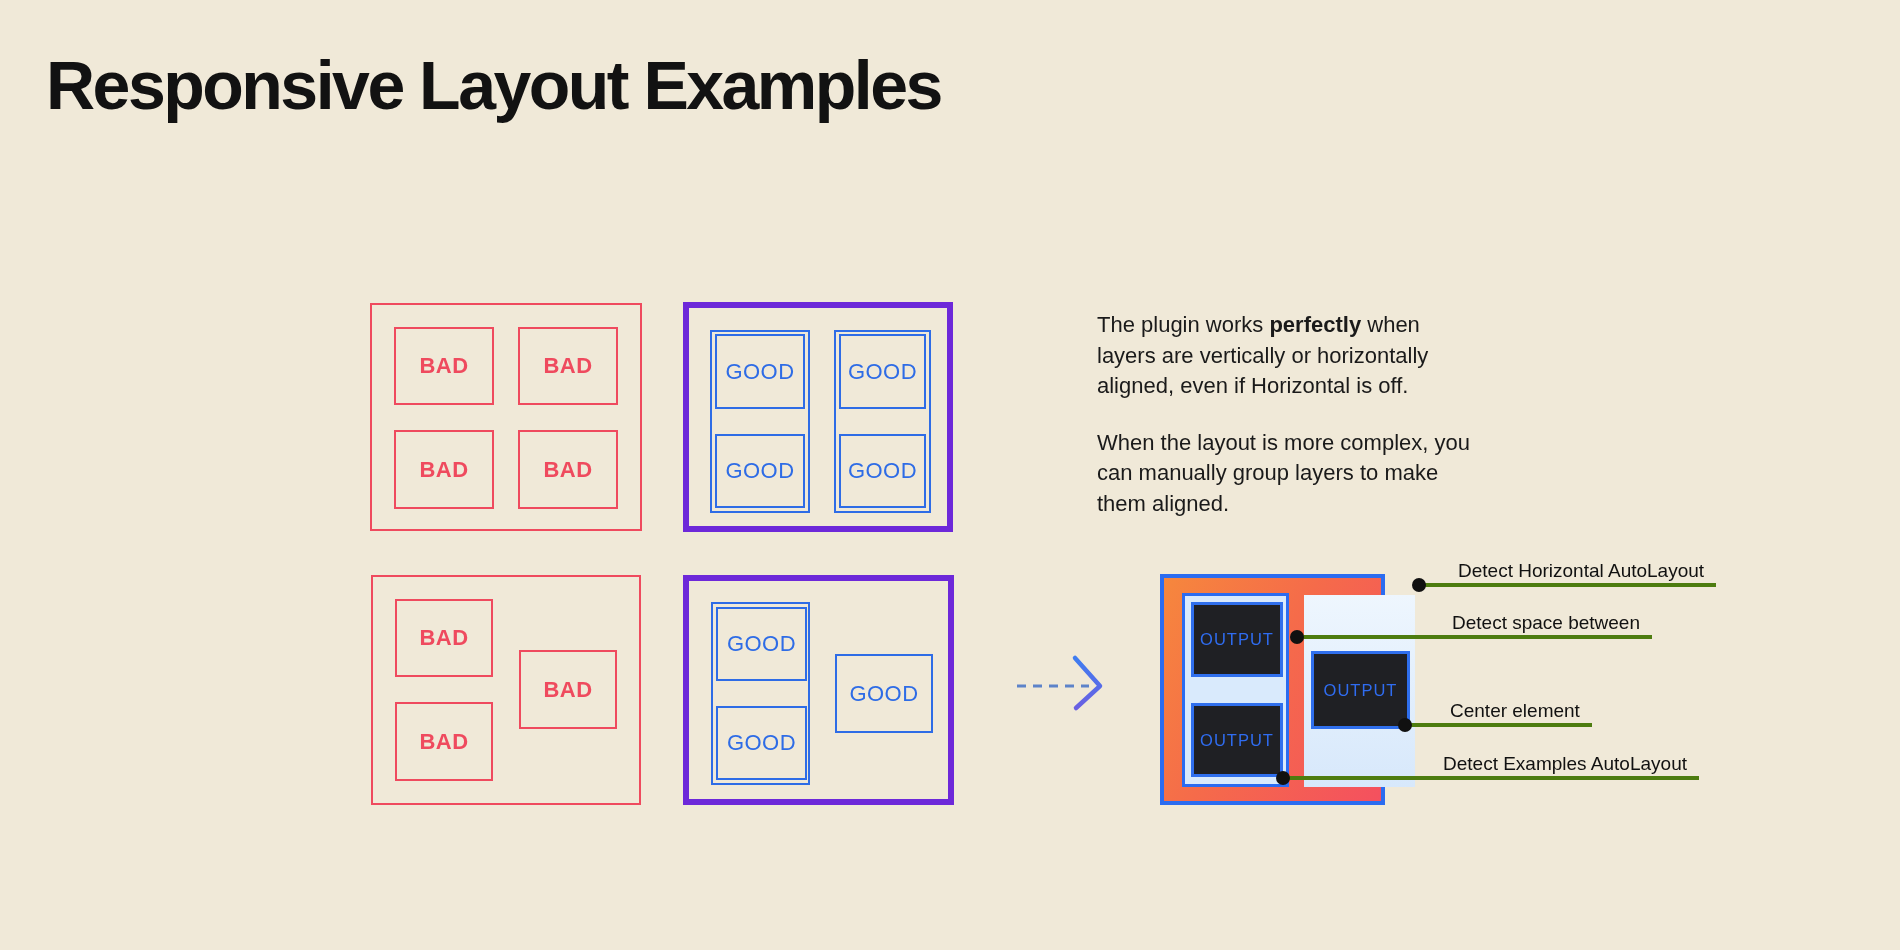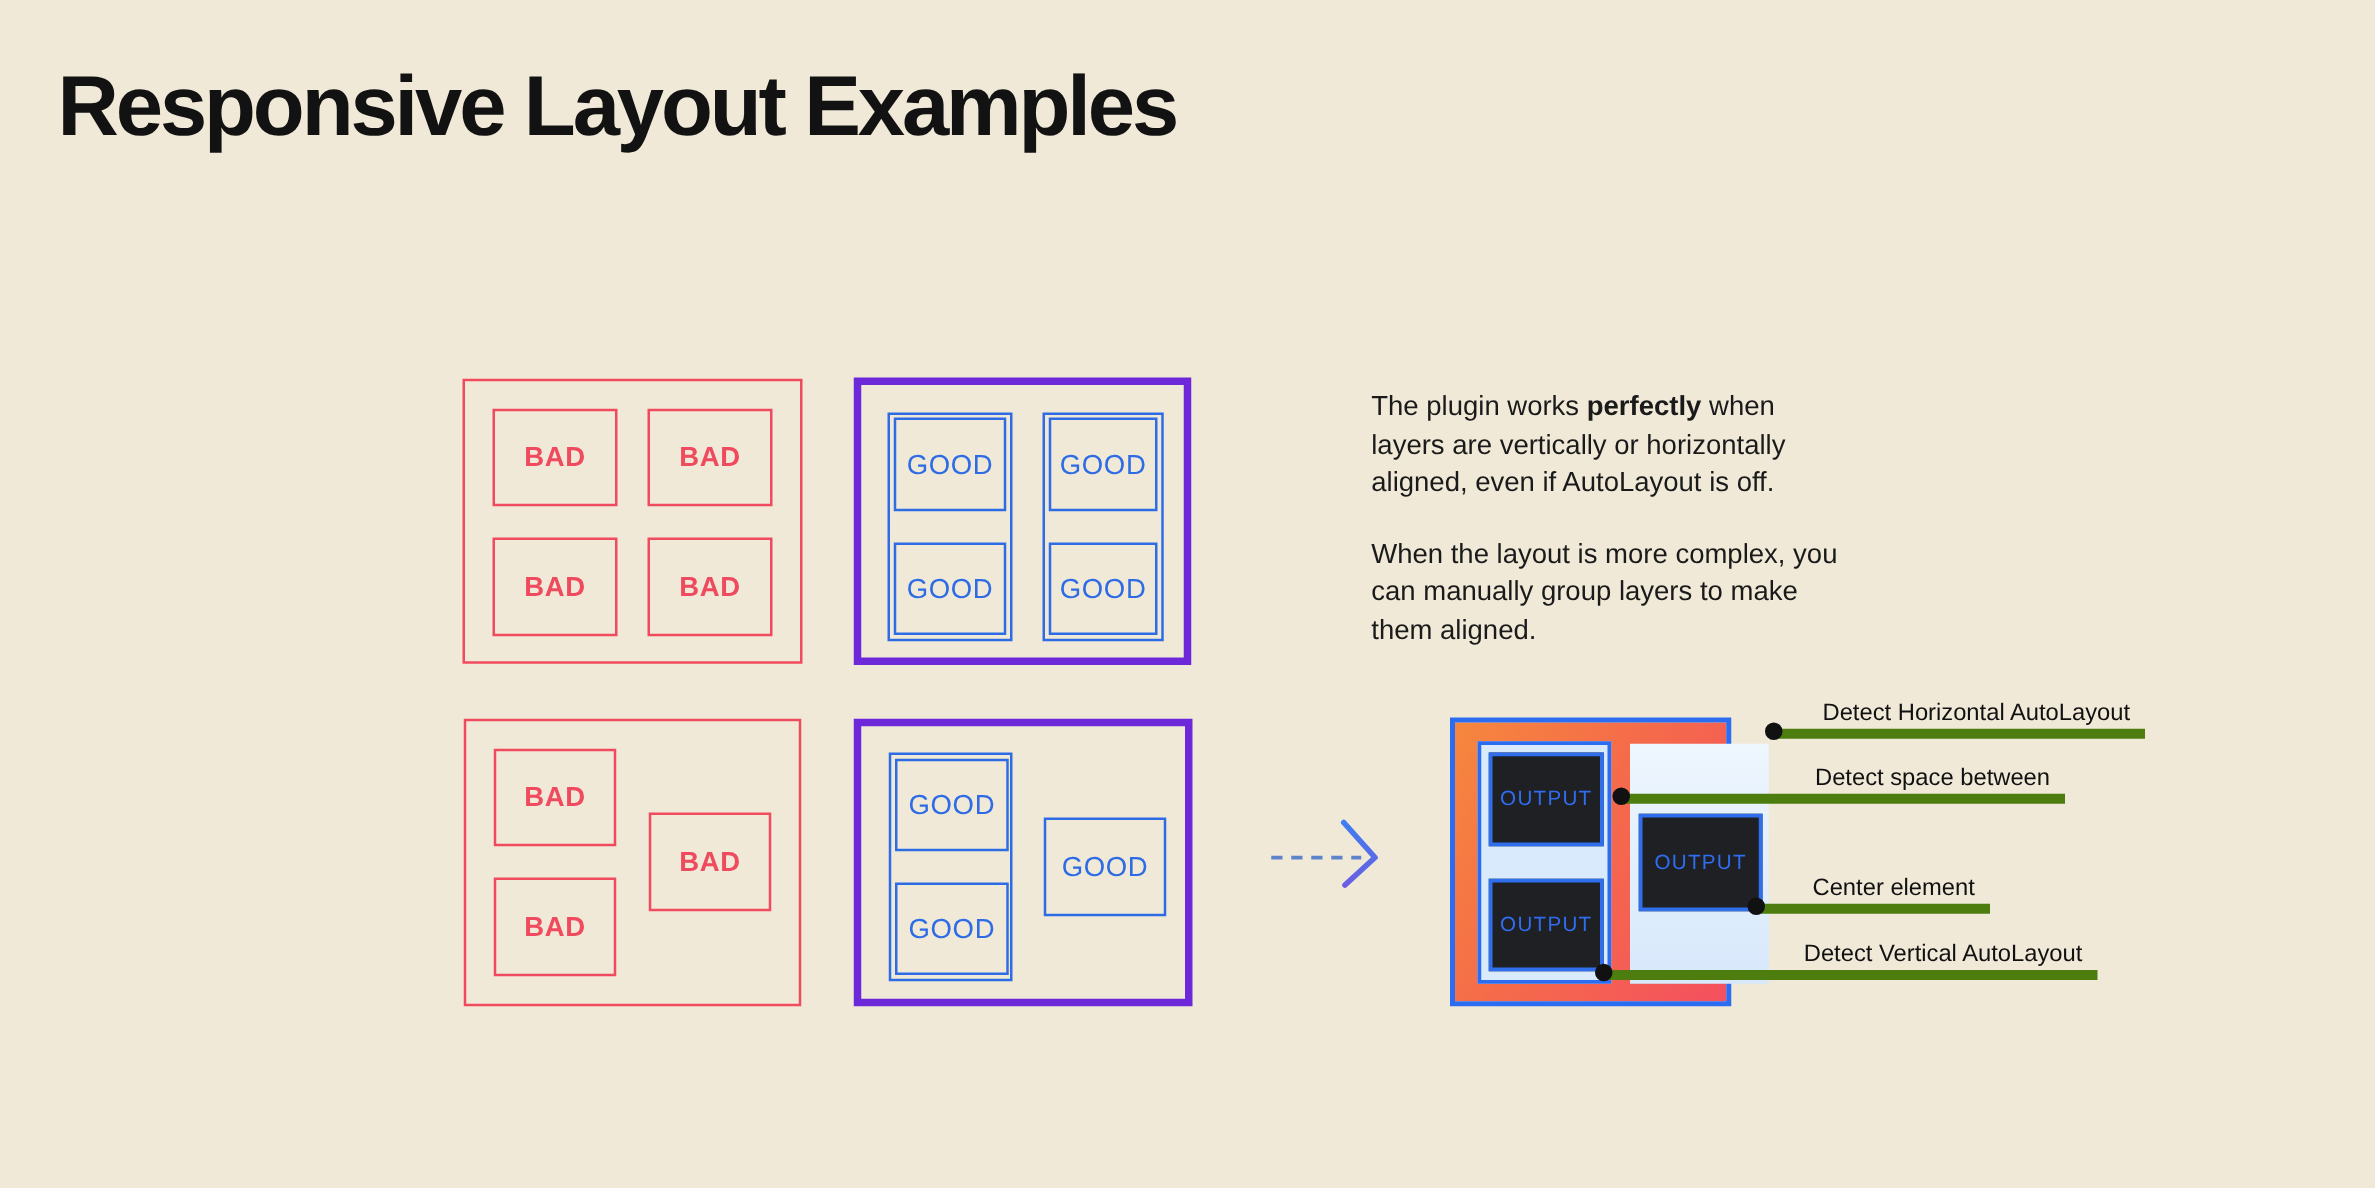--- a/index.html
+++ b/index.html
@@ -58,21 +58,21 @@
   .dark-box {
     position:absolute; background:#1f2024; border:3px solid #2f6fed;
     display:flex; align-items:center; justify-content:center;
   }
   .dark-box span { color:#2f6cf0; font-size:16.5px; letter-spacing:1px; }
 
   
   .annotation {
     position:absolute;
     font-size:19px; line-height:24px; color:#111;
-    border-bottom:8px solid #4d7c0f;
+    border-bottom:4px solid #4d7c0f;
     padding-right:12px;
     white-space:nowrap;
   }
   .annotation::before {
     content:''; position:absolute; left:-7px; bottom:-9px;
     width:14px; height:14px; border-radius:50%; background:#111;
   }
 </style>
 </head>
 <body>
@@ -136,21 +136,21 @@
   </div>
   <div class="cell blue" style="left:146px; top:73px; width:98px; height:79px;">
     <span>GOOD</span>
     </div>
 </div>
 
 <div class="abs desc">
   <div class="para1">
     <div class="line">The plugin works <b>perfectly</b> when</div>
     <div class="line">layers are vertically or horizontally</div>
-    <div class="line">aligned, even if AutoLayout is off.</div>
+    <div class="line">aligned, even if Horizontal is off.</div>
   </div>
   <div class="para2">
     <div class="line">When the layout is more complex, you</div>
     <div class="line">can manually group layers to make</div>
     <div class="line">them aligned.</div>
   </div>
 </div>
 
 <svg class="abs arrow-svg" width="105" height="70" viewBox="0 0 105 70">
   <defs>
@@ -181,14 +181,14 @@
 <div class="annotation" style="left:1419px; top:559px; padding-left:39px;">
   <span>Detect Horizontal AutoLayout</span>
 </div>
 <div class="annotation" style="left:1297px; top:611px; padding-left:155px;">
   <span>Detect space between</span>
 </div>
 <div class="annotation" style="left:1405px; top:699px; padding-left:45px;">
   <span>Center element</span>
 </div>
 <div class="annotation" style="left:1283px; top:752px; padding-left:160px;">
-  <span>Detect Vertical AutoLayout</span>
+  <span>Detect Examples AutoLayout</span>
 </div>
 
 </body></html>

